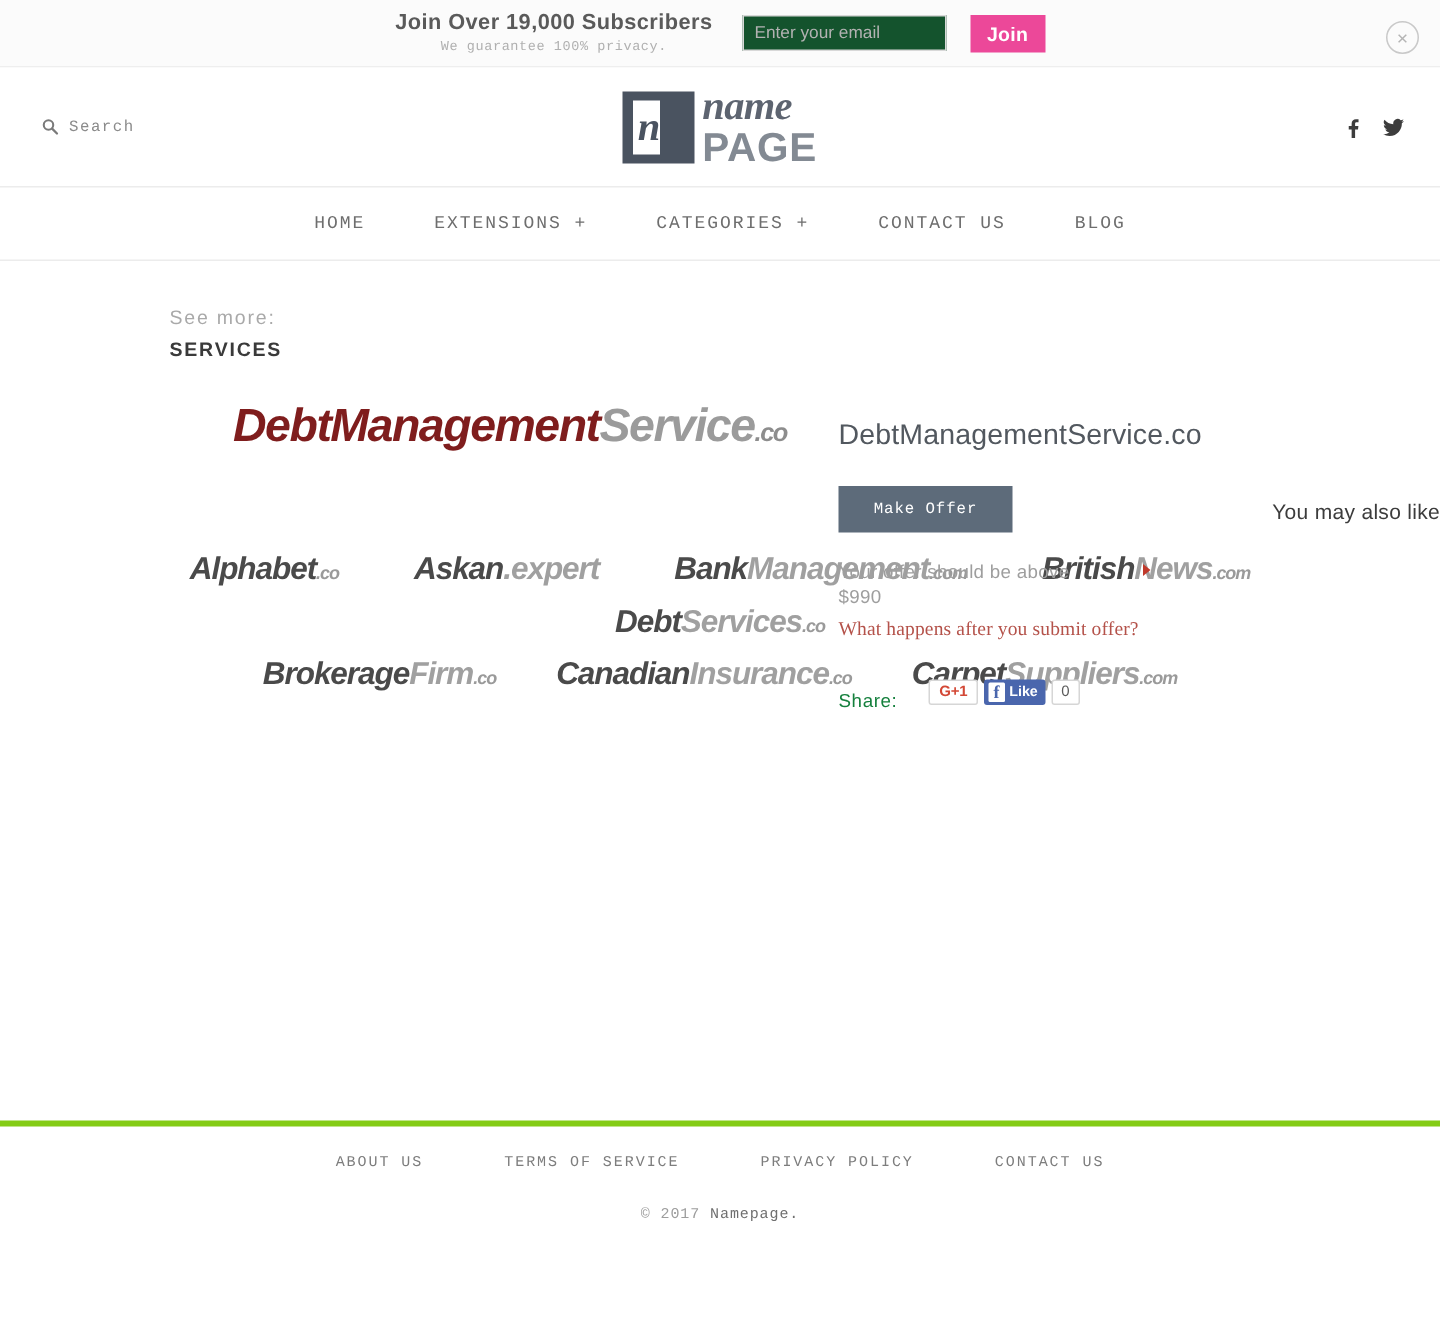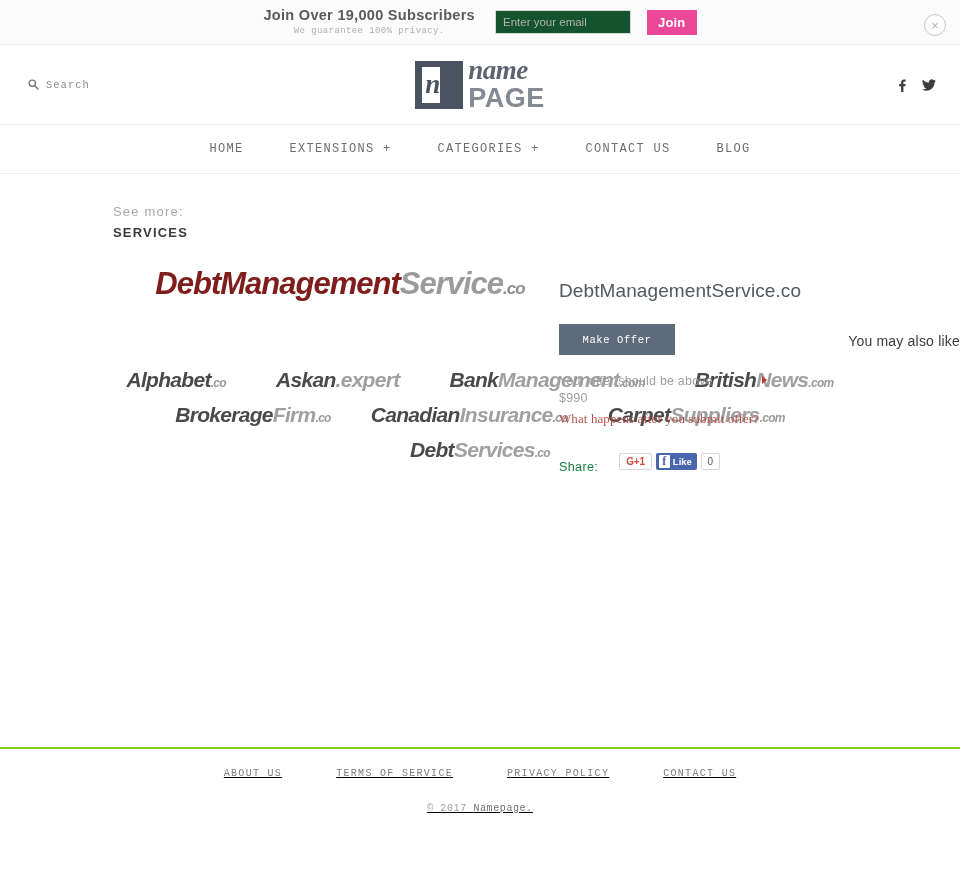--- a/index.html
+++ b/index.html
@@ -222,22 +222,21 @@
     font-size: 21px; letter-spacing: -.7px;
     cursor: pointer; white-space: nowrap;
   }
   .dn .s1 { color: #4a4a4a; }
   .dn .s2 { color: #a0a0a0; }
   .dn .s3 { color: #9a9a9a; font-size: 12px; }
 
   
   .footer {
     position: absolute; left: 0; right: 0; top: 747px;
-    border-top: 2px solid #84cc16;
-    text-decoration: underline;
+    border-top: 4px solid #84cc16;
   }
   .footer-nav {
     height: 48px; display: flex; align-items: center; justify-content: center;
   }
   .footer-nav a {
     font-family: "Liberation Mono", monospace;
     font-size: 10px; color: #7d7d7d; letter-spacing: 1.3px;
     text-decoration: none; padding: 0 27px; cursor: pointer;
     white-space: nowrap;
   }
@@ -337,27 +336,27 @@
 
   <div class="alsolike-title">You may also like</div>
 
   <div class="grid">
     <div class="grid-row r1">
       <div class="dn"><span class="s1">Alphabet</span><span class="s2"></span><span class="s3">.co</span></div>
       <div class="dn"><span class="s1">Askan</span><span class="s2"></span><span class="s2" style="font-size:21px">.expert</span></div>
       <div class="dn"><span class="s1">Bank</span><span class="s2">Management</span><span class="s3">.com</span></div>
       <div class="dn"><span class="s1">British</span><span class="s2">News</span><span class="s3">.com</span></div>
     </div>
+    <div class="grid-row r3">
+      <div class="dn"><span class="s1">Debt</span><span class="s2">Services</span><span class="s3">.co</span></div>
+    </div>
     <div class="grid-row r2">
       <div class="dn"><span class="s1">Brokerage</span><span class="s2">Firm</span><span class="s3">.co</span></div>
       <div class="dn"><span class="s1">Canadian</span><span class="s2">Insurance</span><span class="s3">.co</span></div>
       <div class="dn"><span class="s1">Carpet</span><span class="s2">Suppliers</span><span class="s3">.com</span></div>
-    </div>
-    <div class="grid-row r3">
-      <div class="dn"><span class="s1">Debt</span><span class="s2">Services</span><span class="s3">.co</span></div>
     </div>
   </div>
 </div>
 
 <div class="footer">
   <div class="footer-nav">
     <a>ABOUT US</a>
     <a>TERMS OF SERVICE</a>
     <a>PRIVACY POLICY</a>
     <a>CONTACT US</a>

